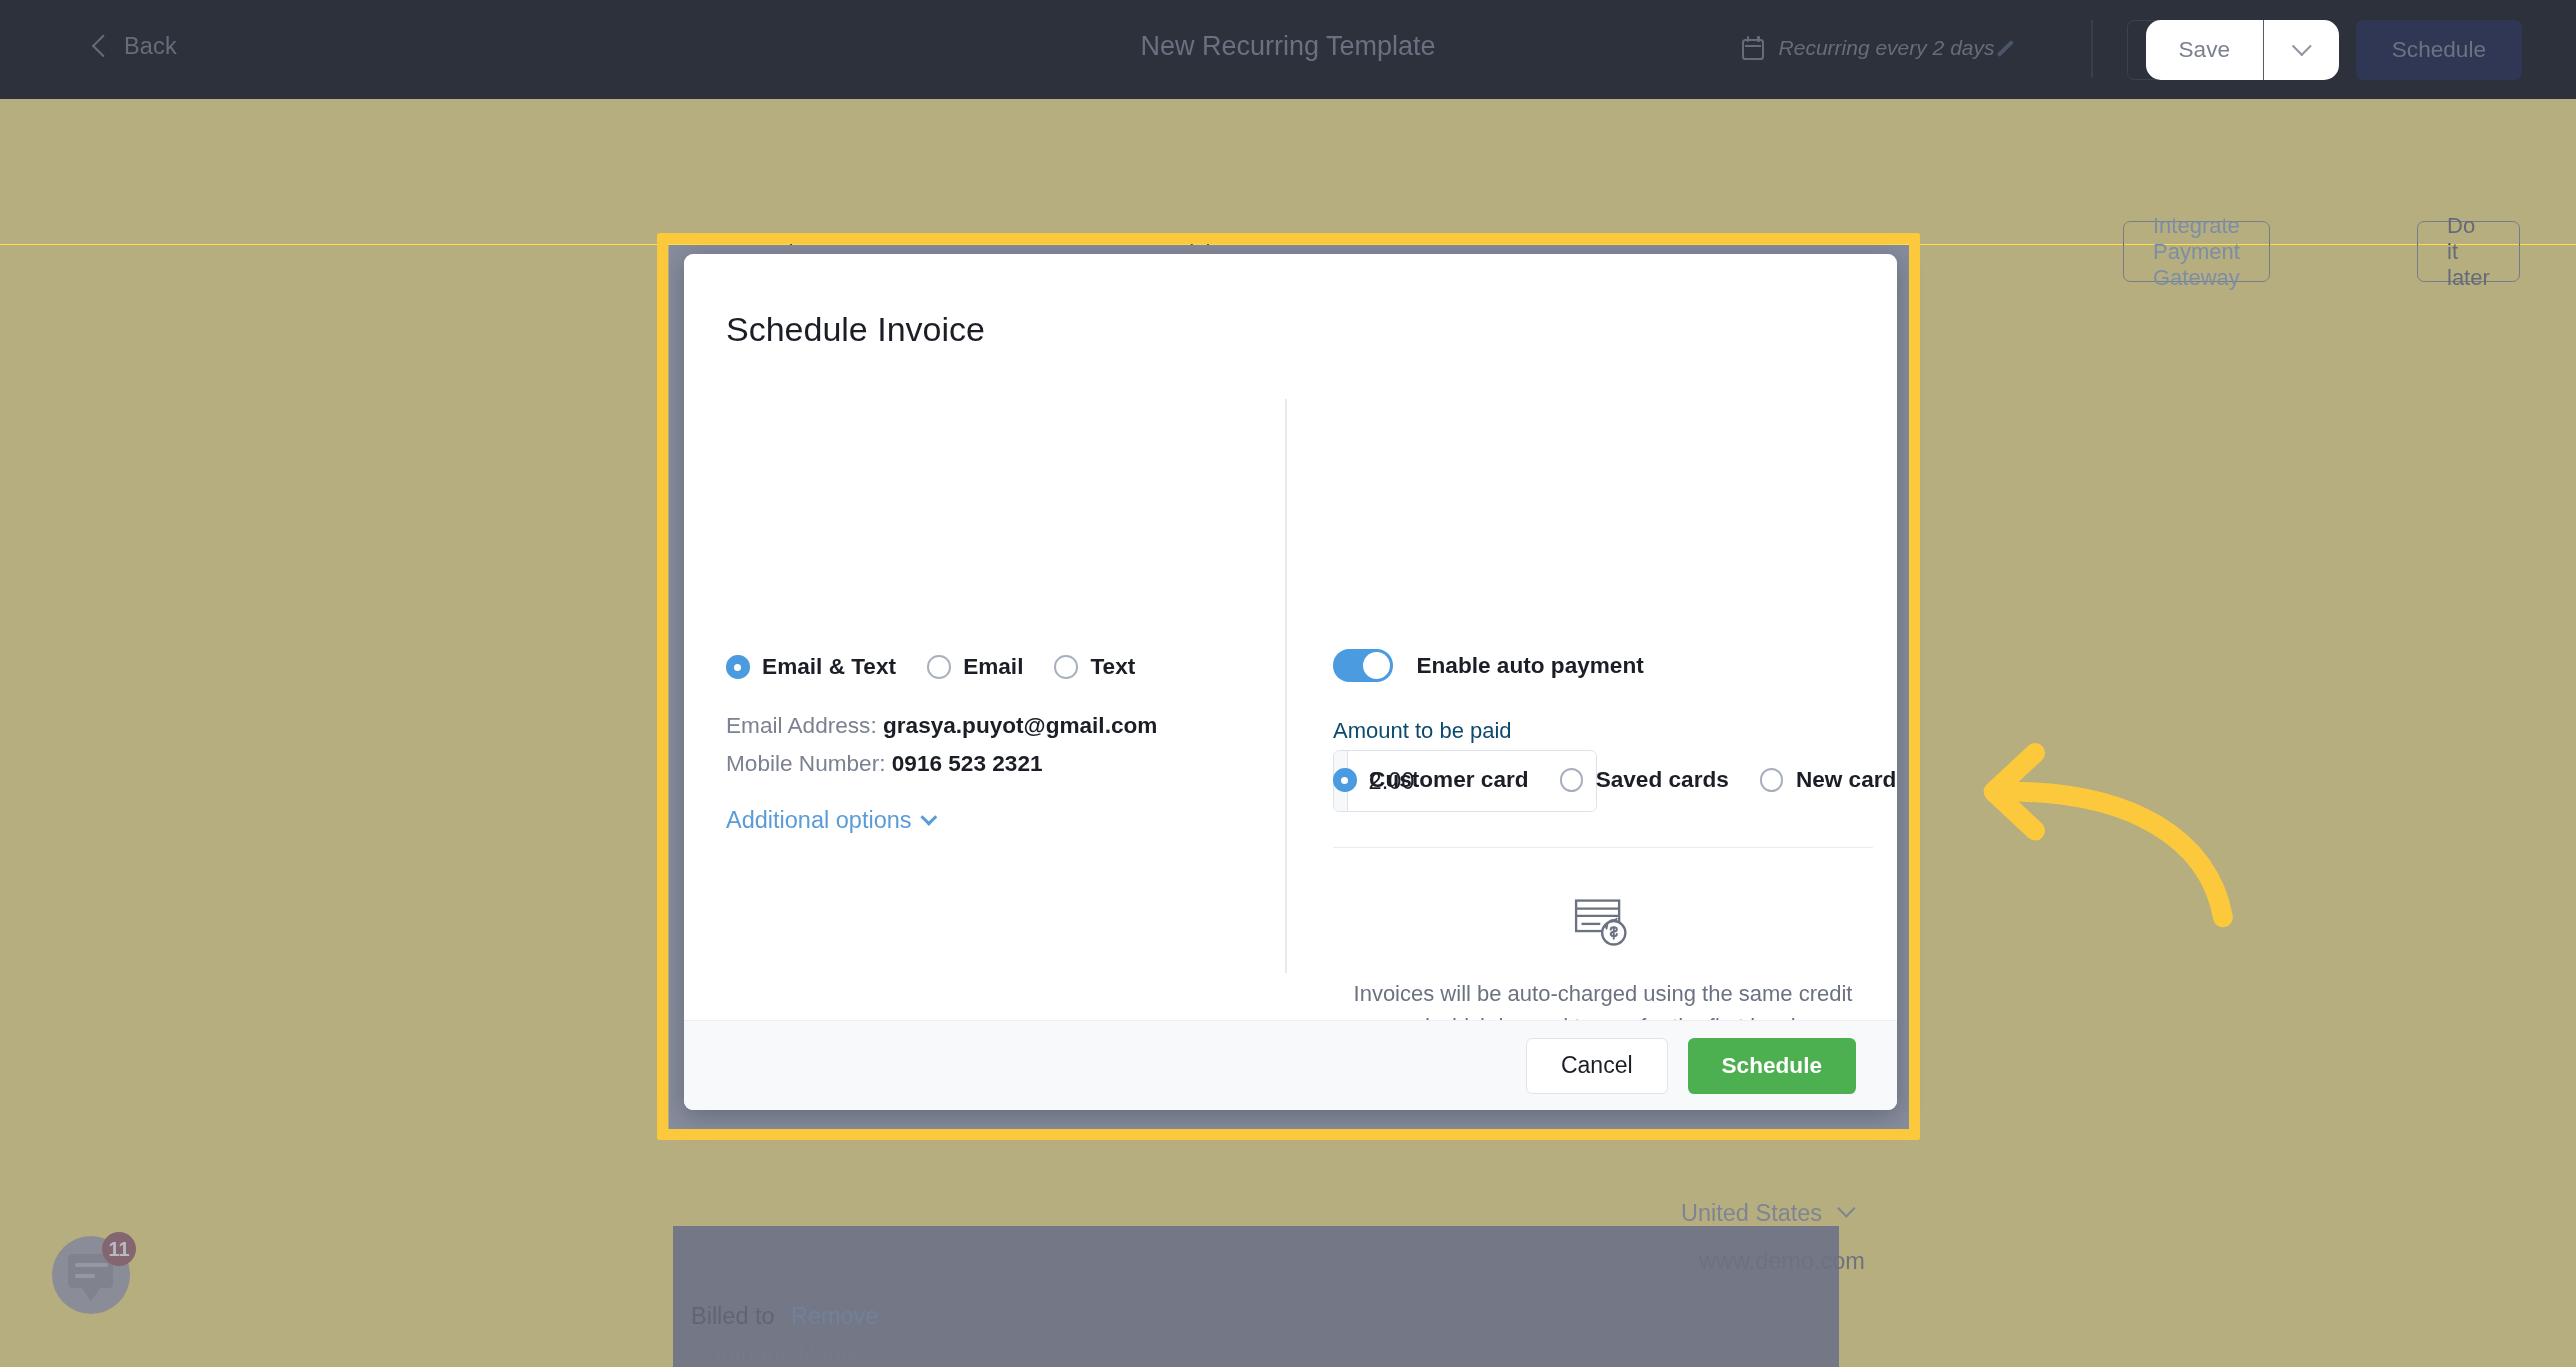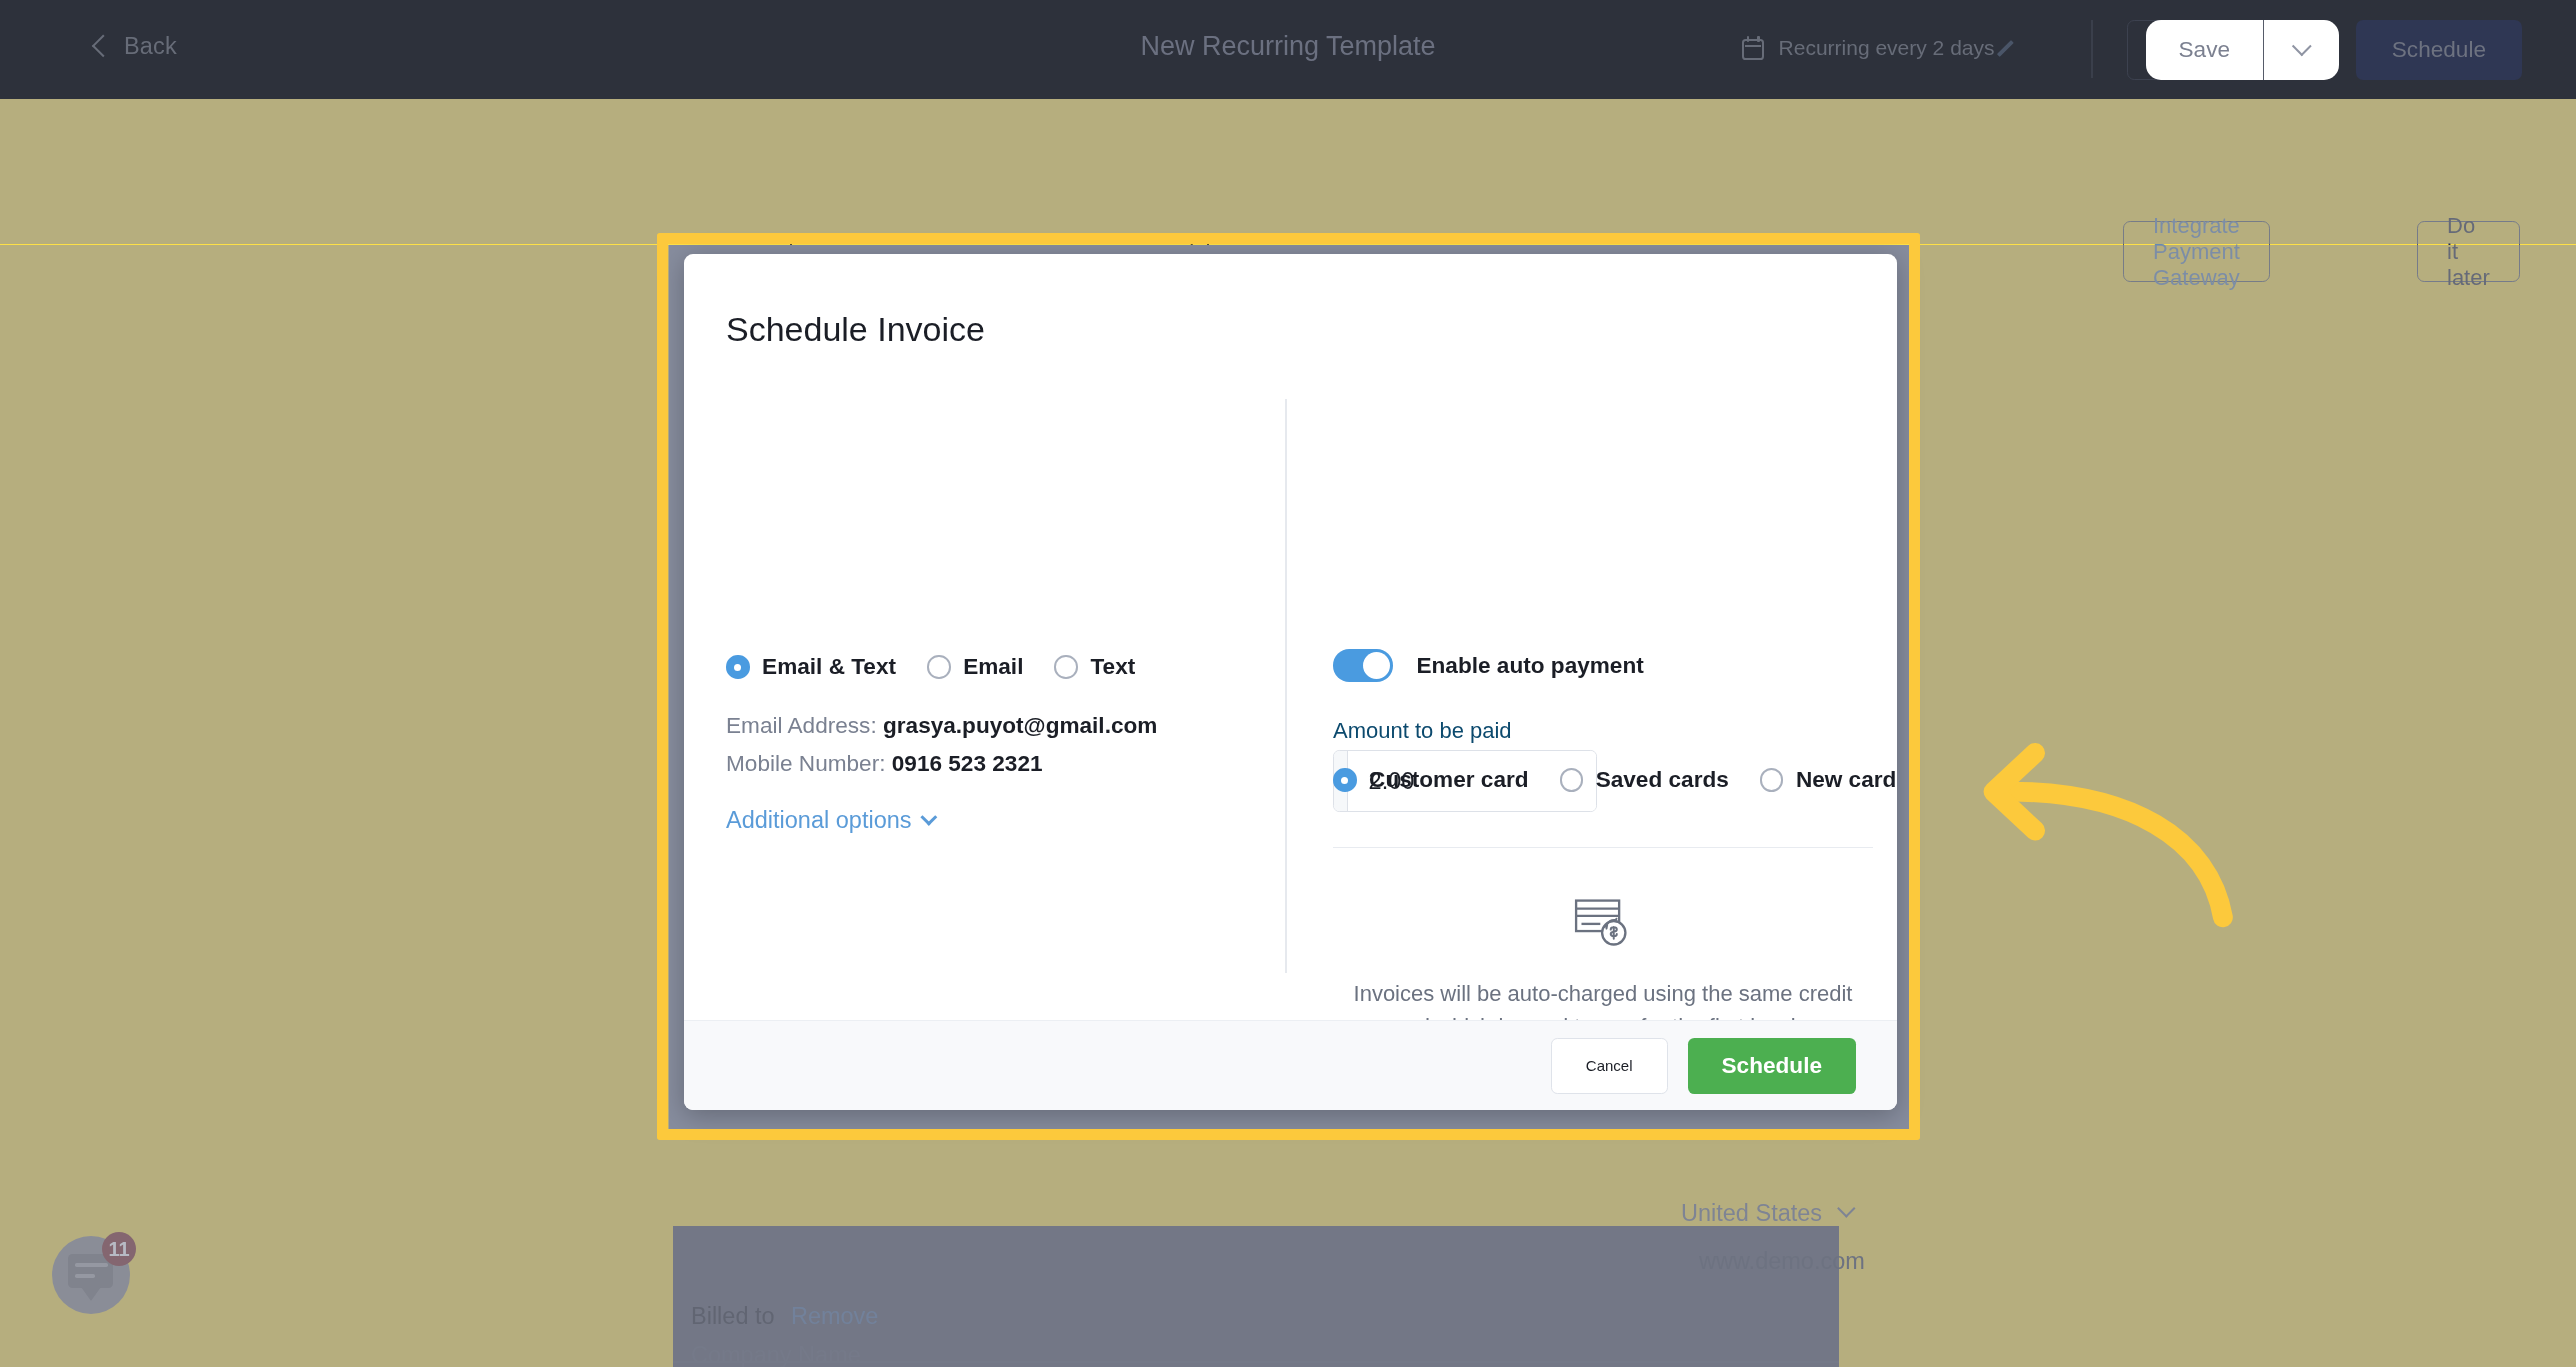--- a/index.html
+++ b/index.html
@@ -28,21 +28,21 @@
     border-left: 2.7px solid #676c78; border-bottom: 2.7px solid #676c78;
     transform: rotate(45deg);
   }
   .topbar-title {
     position: absolute; left: 0; top: 31px; width: 2576px;
     text-align: center; color: #6b7080; font-size: 27px;
   }
   .recurring-wrap {
     position: absolute; right: 547px; top: 36px;
     display: flex; align-items: center; gap: 14.5px;
-    color: #676c78; font-size: 21px;
+    color: #676c78; font-size: 21px; font-style: italic;
   }
   .cal-icon { width: 22px; height: 23.5px; position: relative; }
   .cal-icon i {
     position: absolute; inset: 2.7px 0 0 0; border: 2.3px solid #676c78;
     border-radius: 3.6px; display: block;
   }
   .cal-icon i:after {
     content: ""; position: absolute; left: 0.9px; right: 0.9px; top: 3.6px;
     height: 2.3px; background: #676c78;
   }
@@ -280,21 +280,21 @@
   .learn-more span.arrow { margin-left: 5.4px; }
 
   .modal-footer {
     position: absolute; left: 0; bottom: 0; width: 1213px; height: 90px;
     background: #f8f9fb; border-top: 1.4px solid #eceff3;
     display: flex; align-items: center; justify-content: flex-end; gap: 20px;
     padding-right: 41px;
   }
   .btn-cancel {
     height: 56px; padding: 0 34px; border: 1.4px solid #dfe3ea; border-radius: 6.3px;
-    background: #fff; color: #1b1e26; font-size: 15px;
+    background: #fff; color: #1b1e26; font-size: 23px;
     display: flex; align-items: center; font-family: "Liberation Sans", sans-serif;
   }
   .btn-schedule {
     height: 56px; padding: 0 34px; border: none; border-radius: 6.3px;
     background: #4caf50; color: #fff; font-size: 22.6px; font-weight: bold;
     display: flex; align-items: center; font-family: "Liberation Sans", sans-serif;
   }
 
   .arrow-annot {
     position: absolute; left: 1952px; top: 723px; width: 298px; height: 208px; z-index: 60;

